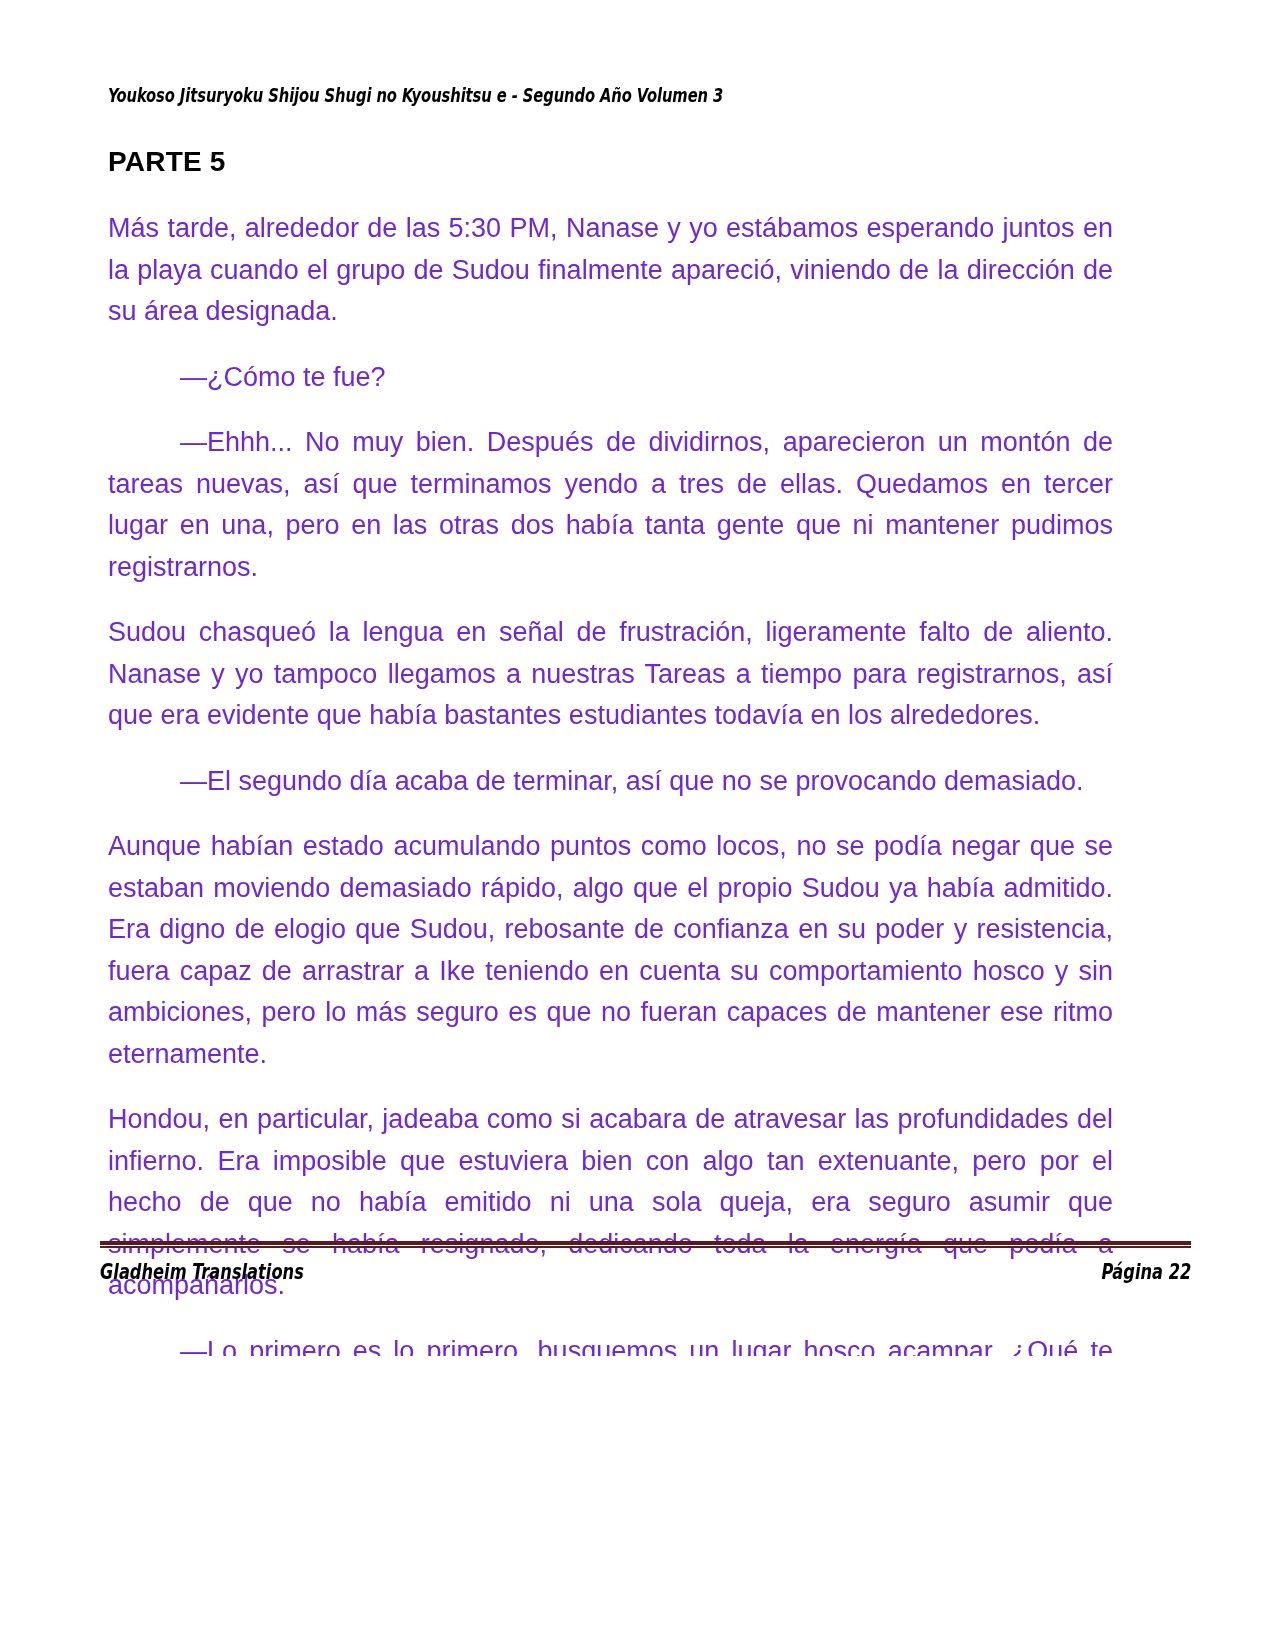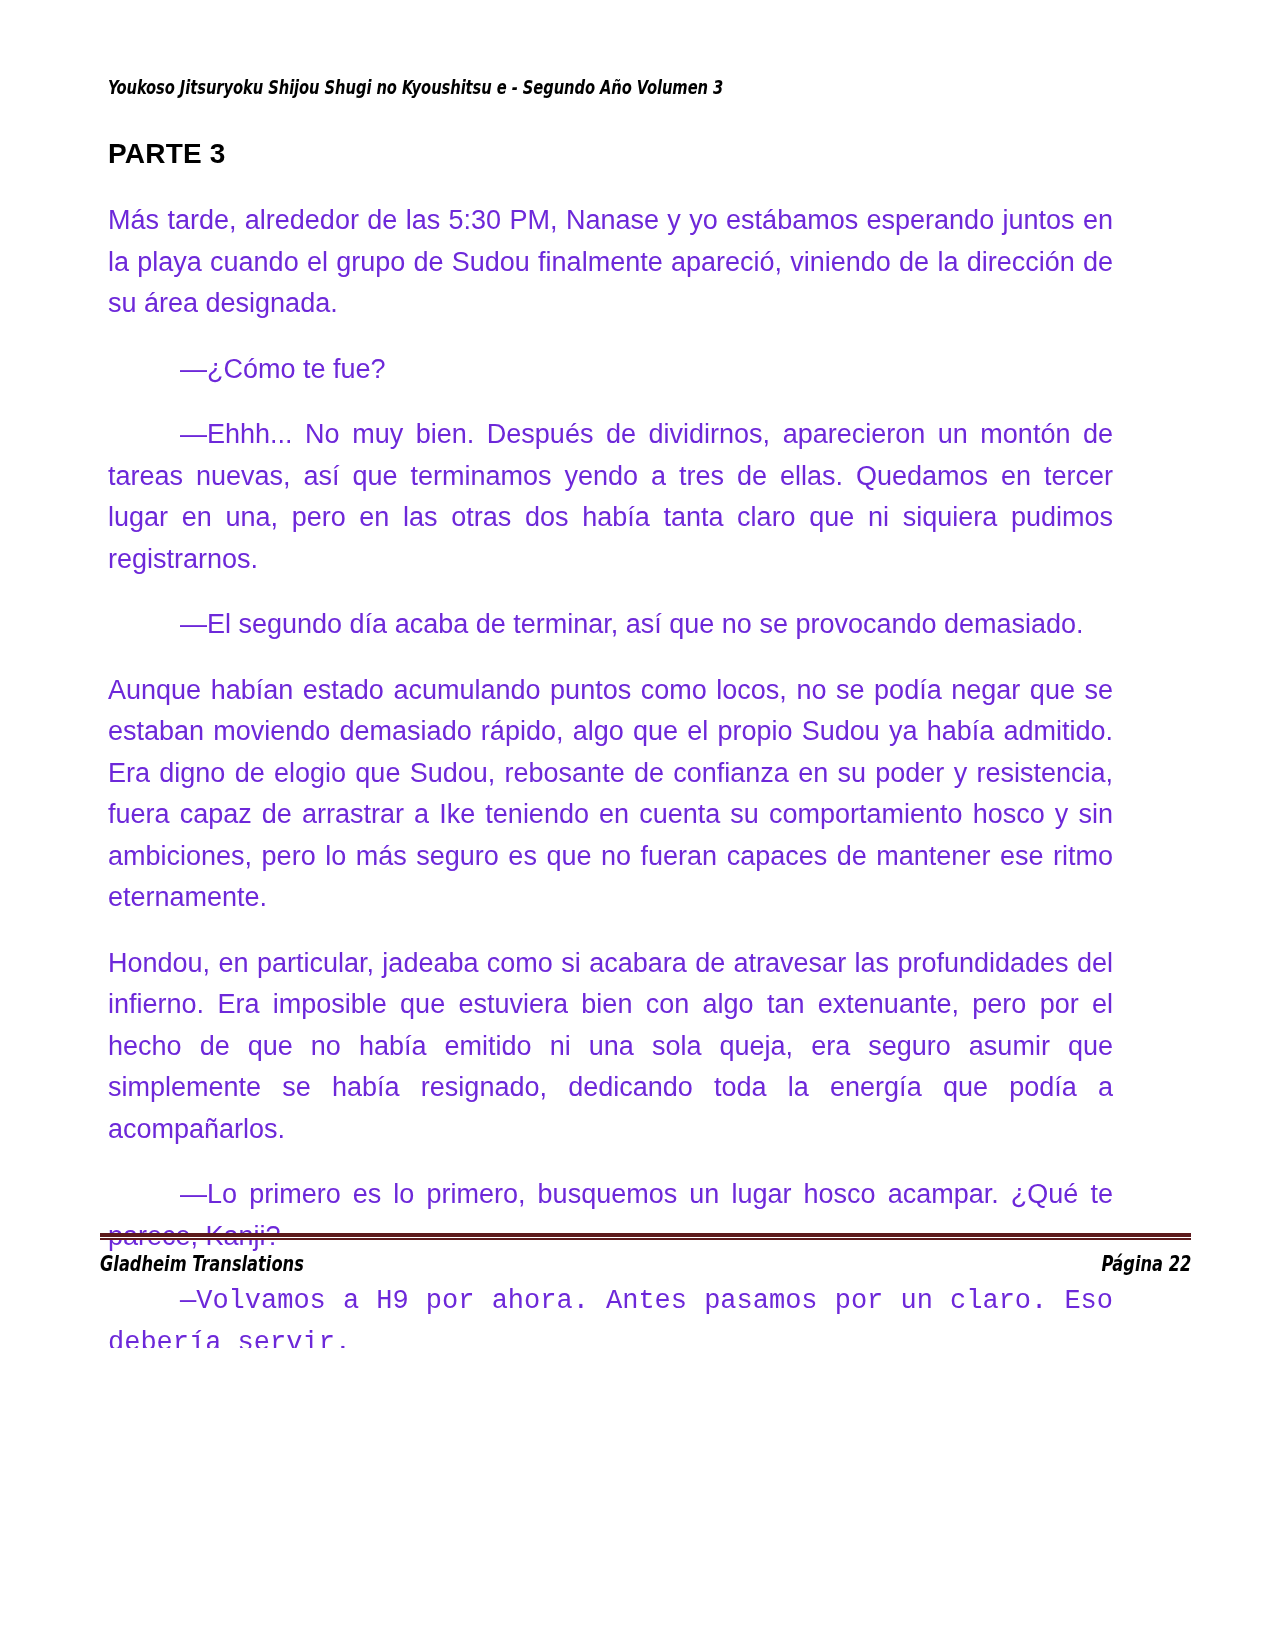--- a/index.html
+++ b/index.html
@@ -5,21 +5,21 @@
   html, body {
     margin: 0;
     padding: 0;
     background: #ffffff;
   }
   .page {
     position: relative;
     width: 1275px;
     height: 1340px;
     background: #ffffff;
-    margin: 8px auto;
+    margin: 16px auto;
     overflow: hidden;
     box-sizing: border-box;
   }
 
   
   .header {
     position: absolute;
     top: 68px;
     left: 108px;
     width: 1005px;
@@ -107,25 +107,26 @@
 </head>
 <body>
 
 <div class="page">
 
   <div class="header">
     <div class="header-title">Youkoso Jitsuryoku Shijou Shugi no Kyoushitsu e - Segundo Año Volumen 3</div>
   </div>
 
   <div class="content">
-    <h1 class="part-heading">PARTE 3</h1>
+    <h1 class="part-heading">PARTE 5</h1>
     <div id="paragraphs">
         <p class="para">Más tarde, alrededor de las 5:30 PM, Nanase y yo estábamos esperando juntos en la playa cuando el grupo de Sudou finalmente apareció, viniendo de la dirección de su área designada.</p>
         <p class="para dialogue">—¿Cómo te fue?</p>
-        <p class="para dialogue">—Ehhh... No muy bien. Después de dividirnos, aparecieron un montón de tareas nuevas, así que terminamos yendo a tres de ellas. Quedamos en tercer lugar en una, pero en las otras dos había tanta claro que ni siquiera pudimos registrarnos.</p>
+        <p class="para dialogue">—Ehhh... No muy bien. Después de dividirnos, aparecieron un montón de tareas nuevas, así que terminamos yendo a tres de ellas. Quedamos en tercer lugar en una, pero en las otras dos había tanta gente que ni mantener pudimos registrarnos.</p>
+        <p class="para">Sudou chasqueó la lengua en señal de frustración, ligeramente falto de aliento. Nanase y yo tampoco llegamos a nuestras Tareas a tiempo para registrarnos, así que era evidente que había bastantes estudiantes todavía en los alrededores.</p>
         <p class="para dialogue">—El segundo día acaba de terminar, así que no se provocando demasiado.</p>
         <p class="para">Aunque habían estado acumulando puntos como locos, no se podía negar que se estaban moviendo demasiado rápido, algo que el propio Sudou ya había admitido. Era digno de elogio que Sudou, rebosante de confianza en su poder y resistencia, fuera capaz de arrastrar a Ike teniendo en cuenta su comportamiento hosco y sin ambiciones, pero lo más seguro es que no fueran capaces de mantener ese ritmo eternamente.</p>
         <p class="para">Hondou, en particular, jadeaba como si acabara de atravesar las profundidades del infierno. Era imposible que estuviera bien con algo tan extenuante, pero por el hecho de que no había emitido ni una sola queja, era seguro asumir que simplemente se había resignado, dedicando toda la energía que podía a acompañarlos.</p>
         <p class="para dialogue">—Lo primero es lo primero, busquemos un lugar hosco acampar. ¿Qué te parece, Kanji?</p>
         <p class="para dialogue">—Volvamos a H9 por ahora. Antes pasamos por un claro. Eso debería servir.</p>
       </div>
   </div>
 
   <div class="footer">
     <div class="footer-rule" style="border-top-color: rgb(92, 26, 28); border-bottom-color: rgb(92, 26, 28);"></div>

